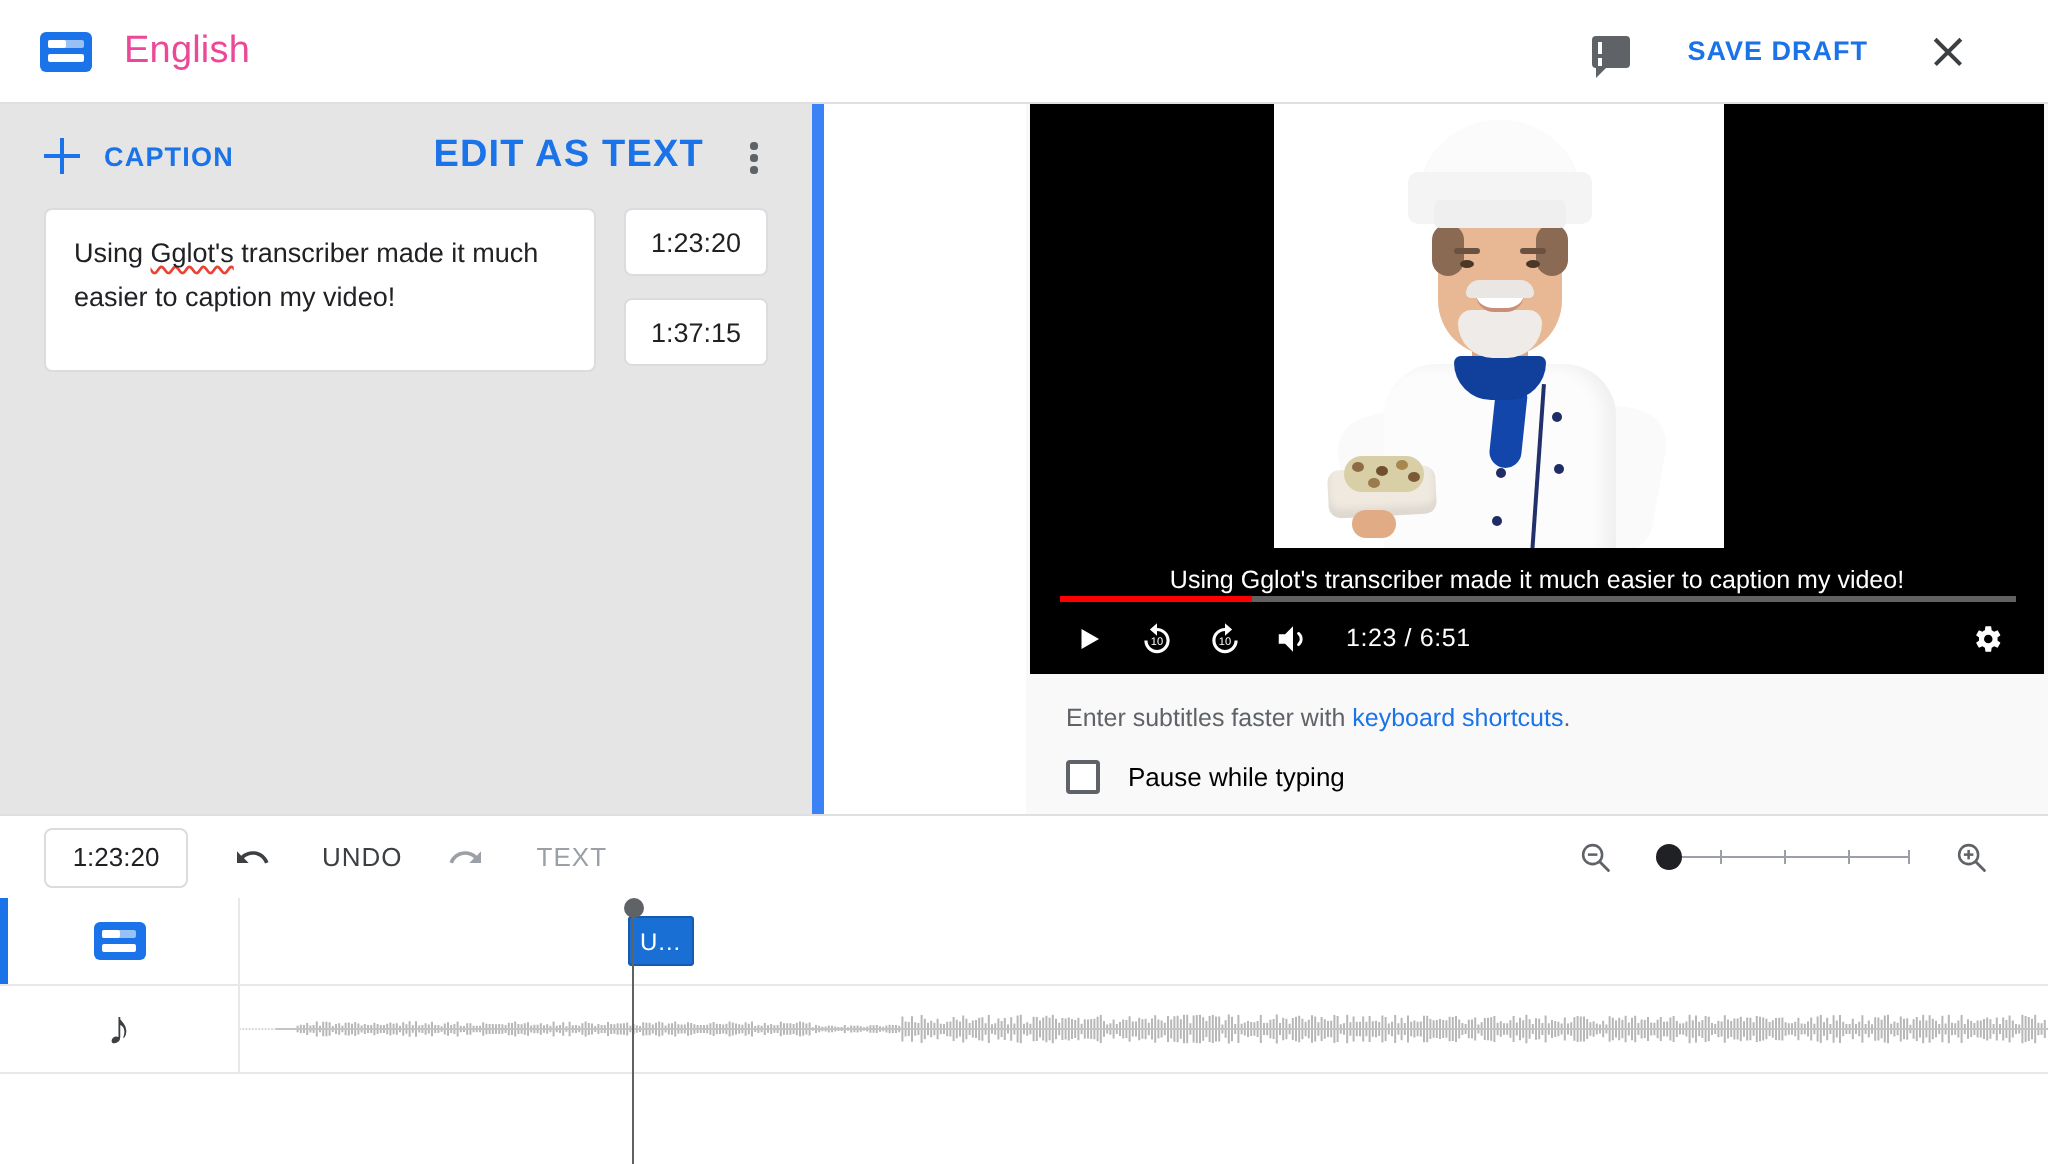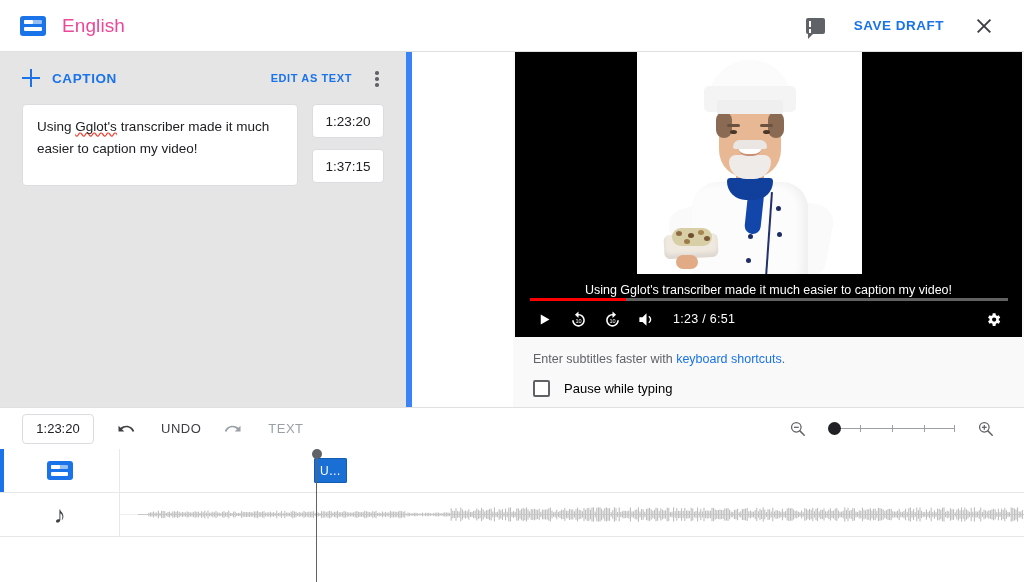--- a/index.html
+++ b/index.html
@@ -27,21 +27,21 @@
   }
   .lang-icon::after {
     content:""; position:absolute; left:4px; top:11px; width:18px; height:4px;
     background:#fff; border-radius:1px;
     box-shadow: 0 -7px 0 0 rgba(255,255,255,0.55);
   }
   .lang-title {
     margin-left:16px; font-size:19px; color:#ec4899; letter-spacing:.1px;
   }
   .topbar-right {
-    margin-left:auto; display:flex; align-items:center; gap:0; padding-right:20px;
+    margin-left:auto; display:flex; align-items:center; gap:0; padding-right:30px;
   }
   .feedback-btn {
     width:36px; height:36px; display:flex; align-items:center; justify-content:center;
     cursor:pointer; margin-right:8px;
   }
   .bubble {
     position:relative; width:19px; height:16px; background:#5f6368; border-radius:2px;
   }
   .bubble::before {
     content:""; position:absolute; left:3px; top:3px; width:2px; height:6px;
@@ -89,21 +89,21 @@
   }
   .plus::before, .plus::after {
     content:""; position:absolute; background:#1a73e8;
   }
   .plus::before { left:0; top:8px; width:18px; height:2px; }
   .plus::after  { left:8px; top:0; width:2px; height:18px; }
   .add-caption-label {
     font-size:13.5px; font-weight:bold; color:#1a73e8; letter-spacing:.6px;
   }
   .edit-as-text {
-    margin-left:auto; font-size:11px; font-weight:bold; color:#1a73e8;
+    margin-left:auto; font-size:19px; font-weight:bold; color:#1a73e8;
     letter-spacing:.6px; cursor:pointer;
   }
   .kebab {
     width:28px; height:28px; margin-left:10px; position:relative; cursor:pointer;
   }
   .kebab span {
     position:absolute; left:13px; width:3.5px; height:3.5px; border-radius:50%;
     background:#5f6368;
   }
   .kebab span:nth-child(1){ top:7px; }

